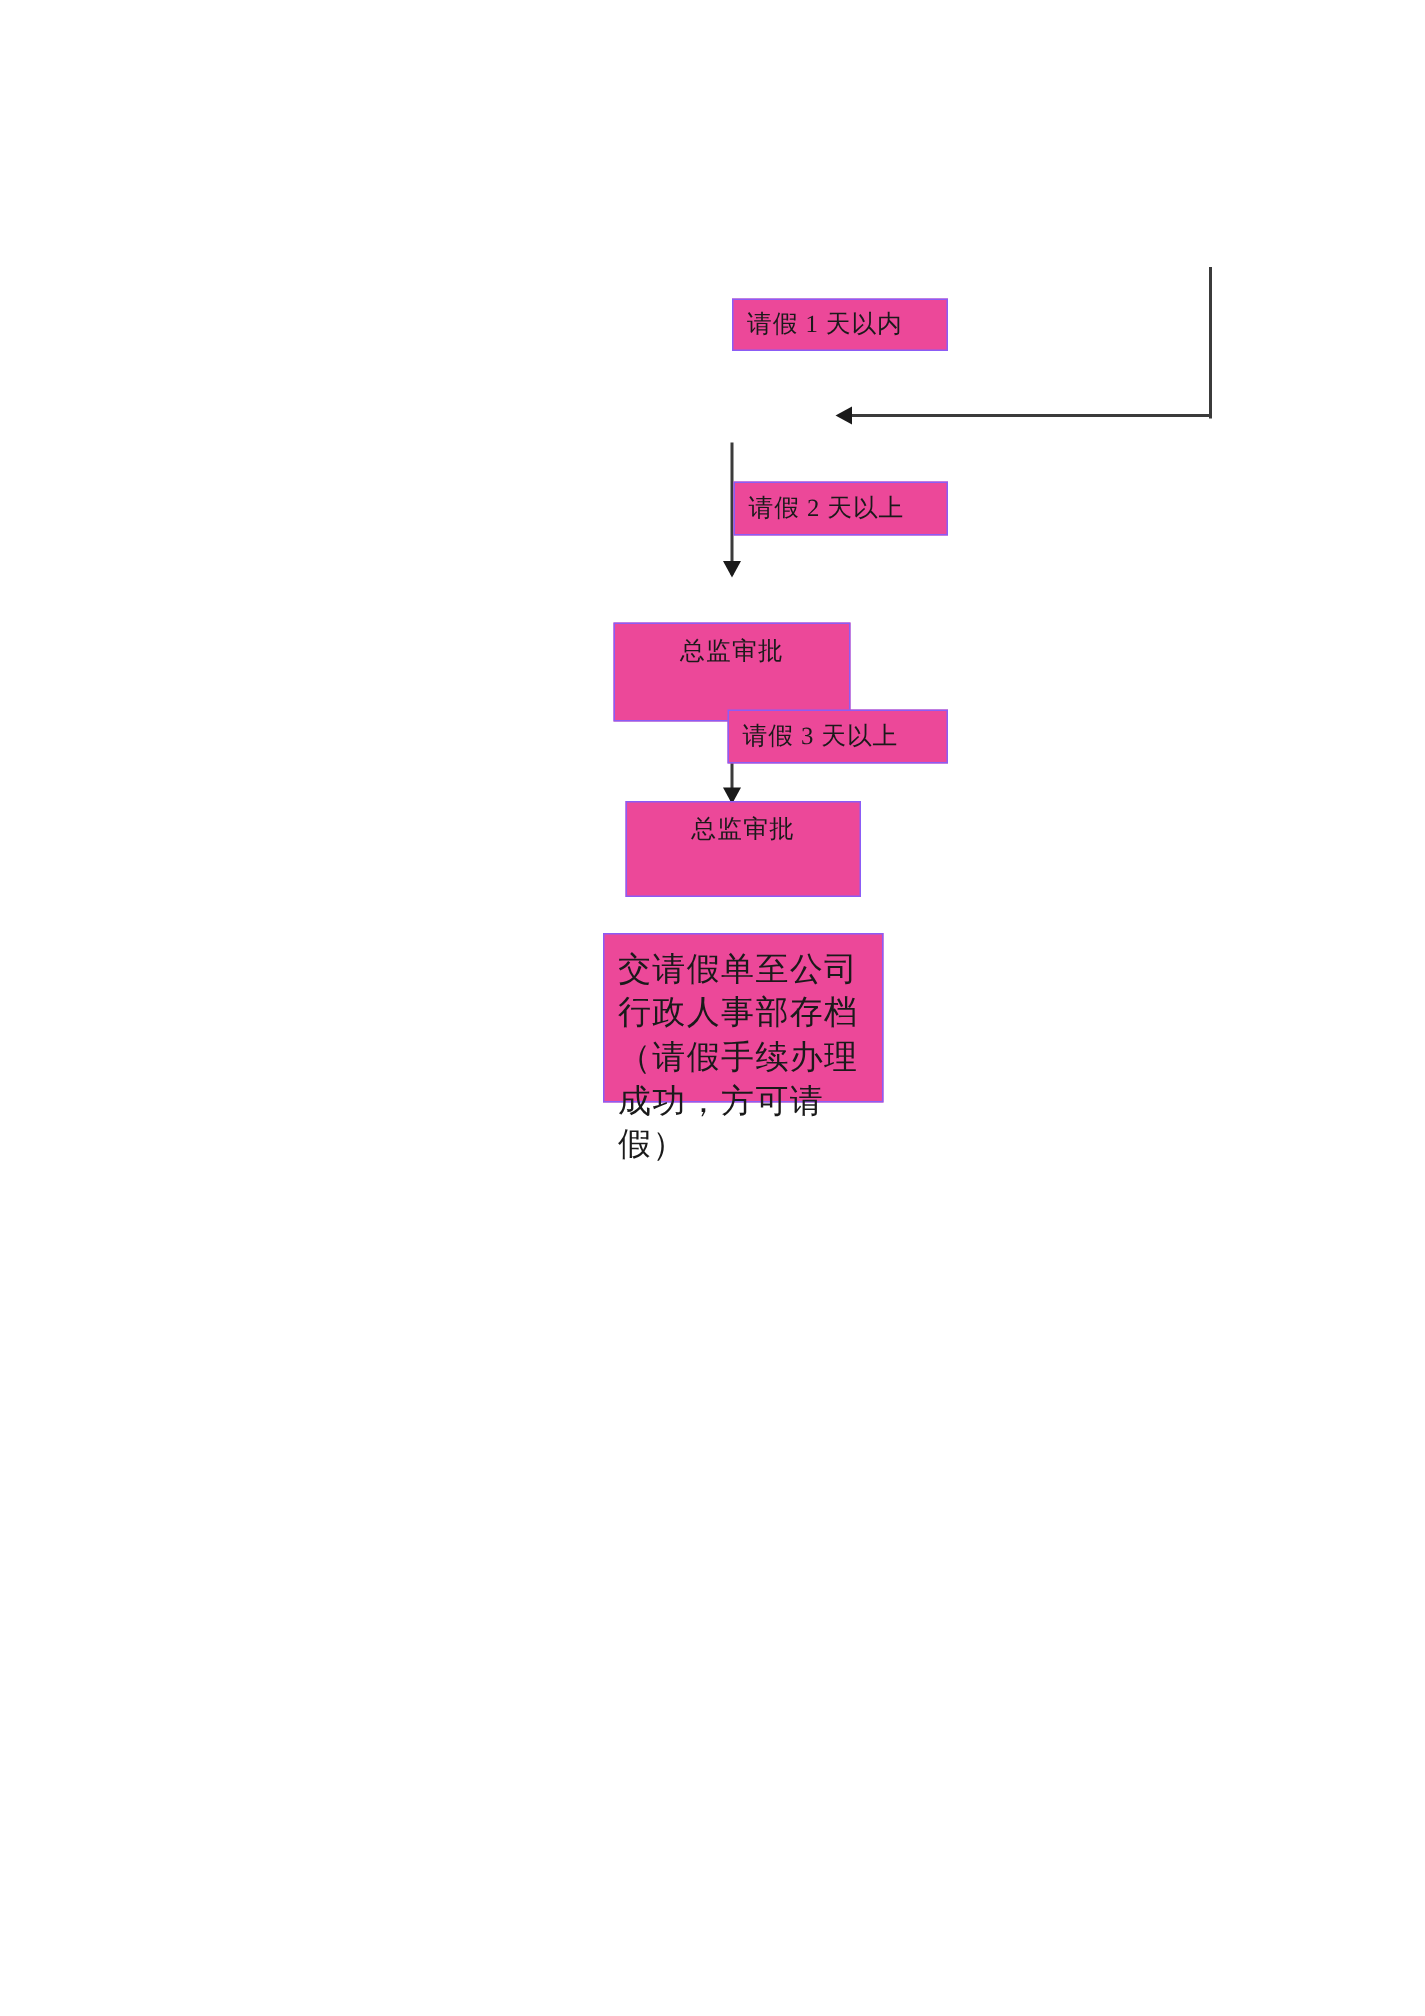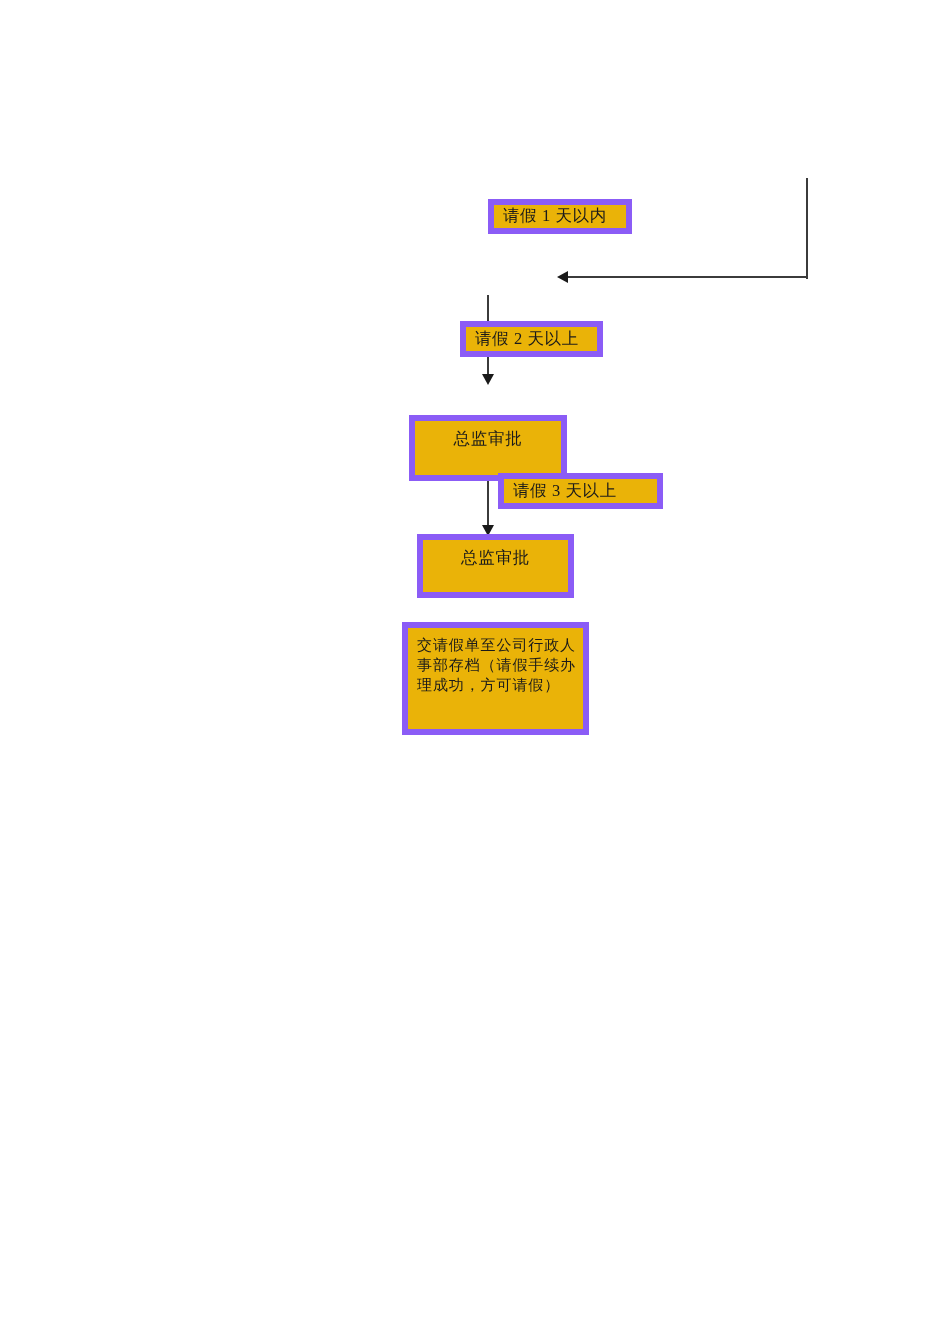--- a/index.html
+++ b/index.html
@@ -15,22 +15,22 @@
   #canvas {
     position: relative;
     width: 950px;
     height: 1344px;
     background: #ffffff;
     overflow: hidden;
   }
   .node {
     position: absolute;
     box-sizing: border-box;
-    background: #eab308;
-    border: 6px solid #8b5cf6;
+    background: #ec4899;
+    border: 1px solid #8b5cf6;
     z-index: 3;
   }
   .node-label {
     display: block;
     white-space: pre-wrap;
     color: #1a1a1a;
   }
   
   .tag-node {
     display: flex;
@@ -45,21 +45,21 @@
   
   .step-node .node-label {
     font-size: 16.5px;
     line-height: 1.15;
     letter-spacing: 0.8px;
     text-align: center;
     padding-top: 9px;
   }
   
   .terminal-node .node-label {
-    font-size: 15px;
+    font-size: 22px;
     line-height: 1.33;
     letter-spacing: 0.9px;
     text-align: left;
     padding: 8px 6px 0 9px;
   }
   
   .conn {
     position: absolute;
     background: #3b3b3b;
     z-index: 1;
@@ -95,27 +95,27 @@
       <div class="conn conn-v" style="left: 487px; top: 449px; height: 85px;"></div>
       <div class="arrow arrow-left" style="left: 557px; top: 271px;"></div>
       <div class="arrow arrow-down" style="left: 482px; top: 374px;"></div>
       <div class="arrow arrow-down" style="left: 482px; top: 525px;"></div>
     </div>
 
   <div id="node-layer">
       <div class="node tag-node" style="left: 488px; top: 199px; width: 144px; height: 35px;">
         <span class="node-label">请假 1 天以内</span>
       </div>
-      <div class="node tag-node" style="left: 460px; top: 321px; width: 143px; height: 36px;">
+      <div class="node tag-node" style="left: 489px; top: 321px; width: 143px; height: 36px;">
         <span class="node-label">请假 2 天以上</span>
       </div>
       <div class="node step-node" style="left: 409px; top: 383px; width: 158px; height: 66px; margin-top: 32px;">
         <span class="node-label">总监审批</span>
       </div>
-      <div class="node tag-node" style="left: 485px; top: 473px; width: 165px; height: 36px; margin-left: 13px;">
+      <div class="node tag-node" style="left: 485px; top: 473px; width: 147px; height: 36px;">
         <span class="node-label">请假 3 天以上</span>
       </div>
       <div class="node step-node" style="left: 417px; top: 534px; width: 157px; height: 64px;">
         <span class="node-label">总监审批</span>
       </div>
       <div class="node terminal-node" style="left: 402px; top: 622px; width: 187px; height: 113px;">
         <span class="node-label">交请假单至公司行政人事部存档（请假手续办理成功，方可请假）</span>
       </div>
     </div>
 </div>

